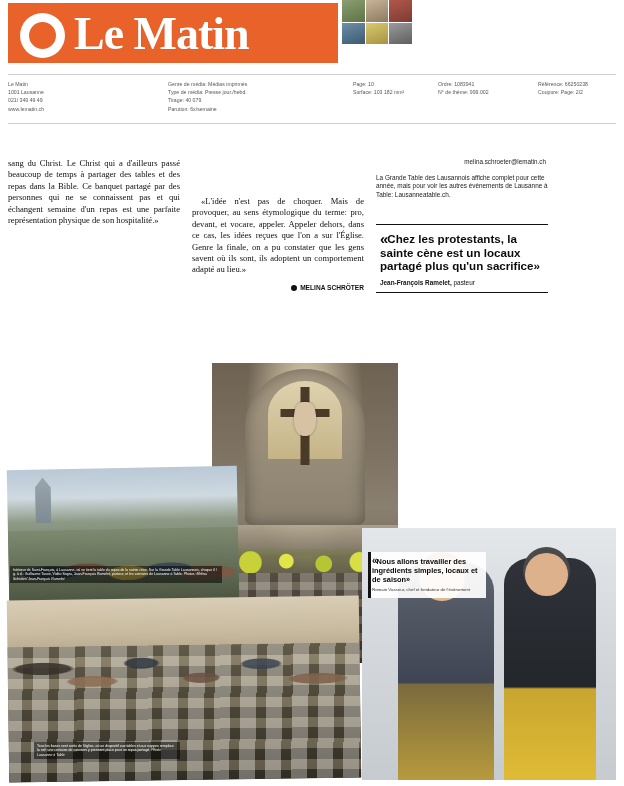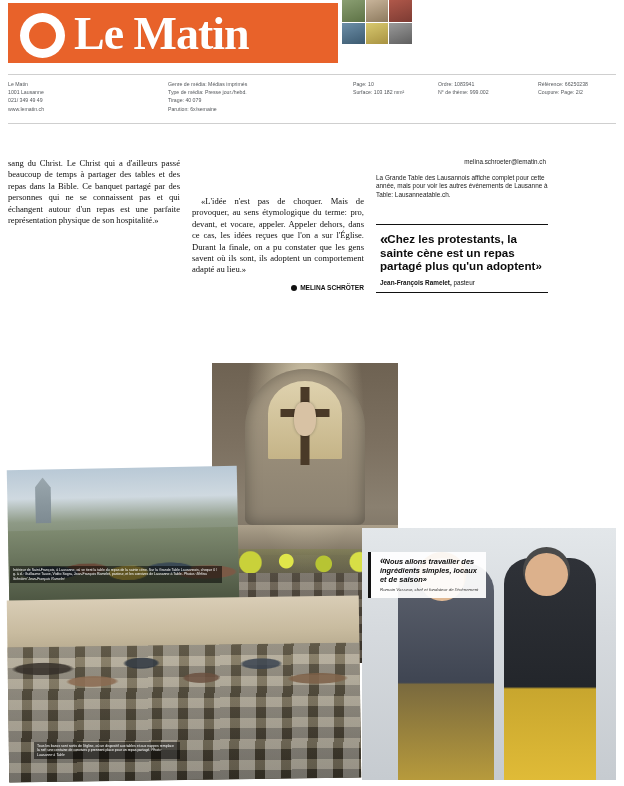--- a/index.html
+++ b/index.html
@@ -385,23 +385,22 @@
     font-style: italic;
   }
 
   
   .quote-box {
     position: absolute;
     left: 368px; top: 552px;
     width: 118px;
     background: rgba(255,255,255,0.93);
     border-left: 3px solid #111;
-    padding: 5px 5px 5px 9px;
+    padding: 5px 5px 5px 1px;
     box-sizing: border-box;
-    font-style: italic;
   }
   .quote-box .qb-text {
     font-family: "Liberation Sans", sans-serif;
     font-weight: bold;
     font-size: 7.4px;
     line-height: 8.8px;
     color: #0b0b0b;
   }
   .quote-box .qb-attr {
     font-family: "Liberation Sans", sans-serif;
@@ -466,36 +465,36 @@
     </div>
     <div class="meta-col mc5">
       <div><span>Référence:</span>
         <span>66250238</span></div>
       <div><span>Coupure:</span>
         <span>Page: 2/2</span></div>
     </div>
   </div>
 
   <div class="col col-1">
-    <p class="noind">sang du Christ. Le Christ qui a d'ailleurs passé beaucoup de temps à partager des tables et des repas dans la Bible. Ce banquet partagé par des personnes qui ne se connaissent pas et qui échangent autour d'un repas est une parfaite représentation physique de son hospitalité.»</p>
+    <p class="noind">sang du Christ. Le Christ qui a d'ailleurs passé beaucoup de temps à partager des tables et des repas dans la Bible. Ce banquet partagé par des personnes qui ne se connaissent pas et qui échangent semaine d'un repas est une parfaite représentation physique de son hospitalité.»</p>
   </div>
 
   <div class="col col-2">
-    <p>«L'idée n'est pas de choquer. Mais de provoquer, au sens étymologique du terme: pro, devant, et vocare, appeler. Appeler dehors, dans ce cas, les idées reçues que l'on a sur l'Église. Durant la finale, on a pu constater que les gens savent où ils sont, ils adoptent un comportement adapté au lieu.»</p>
+    <p>«L'idée n'est pas de choquer. Mais de provoquer, au sens étymologique du terme: pro, devant, et vocare, appeler. Appeler dehors, dans ce cas, les idées reçues que l'on a sur l'Église. Genre la finale, on a pu constater que les gens savent où ils sont, ils adoptent un comportement adapté au lieu.»</p>
     <div class="byline">
       <span class="bullet"></span><span>MELINA SCHRÖTER</span>
     </div>
   </div>
 
   <div class="email">melina.schroeter@lematin.ch</div>
   <div class="rail-note">La Grande Table des Lausannois affiche complet pour cette année, mais pour voir les autres évènements de Lausanne à Table: Lausanneatable.ch.</div>
 
   <div class="pullquote">
     <div class="qtext">
-      <span class="qmark">«</span><span>Chez les protestants, la sainte cène est un repas partagé plus qu'un adoptent»</span>
+      <span class="qmark">«</span><span>Chez les protestants, la sainte cène est un locaux partagé plus qu'un sacrifice»</span>
     </div>
     <div class="qattr">
       <b>Jean-François Ramelet,</b>
       <span>pasteur</span>
     </div>
   </div>
 
   <div class="photo photo-church">
     <div class="church-arch"></div>
     <div class="church-window"></div>

